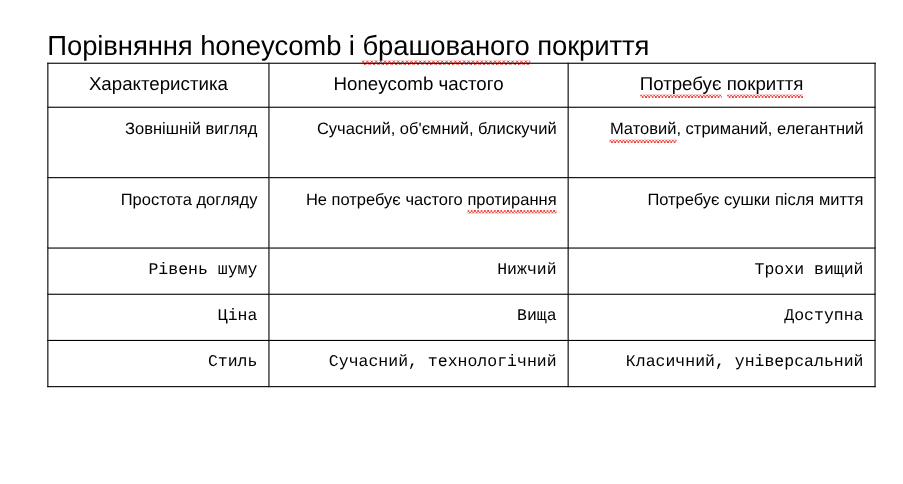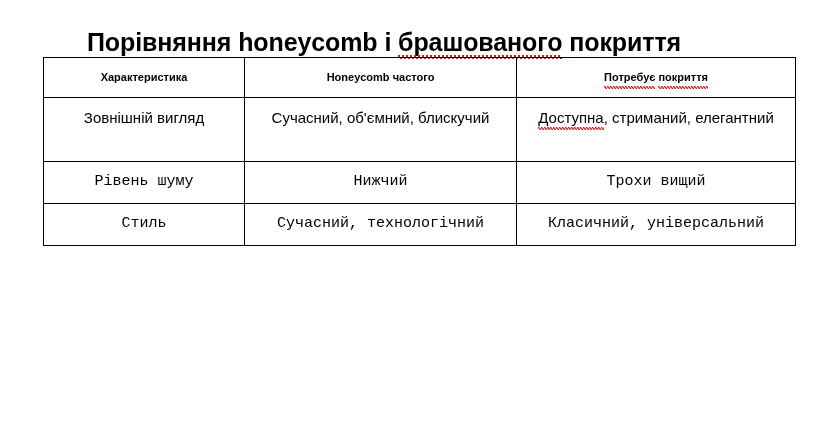--- a/index.html
+++ b/index.html
@@ -14,26 +14,25 @@
     color: #000000;
     overflow: hidden;
     position: relative;
   }
 
   #page-title {
     position: absolute;
     left: 43px;
     top: 10px;
     font-size: 25px;
-    font-weight: bold;
+    font-weight: normal;
     letter-spacing: -0.1px;
     white-space: nowrap;
     line-height: 30px;
     color: #000000;
-    margin-left: 44px;
   }
 
   
   .spell {
     position: relative;
     display: inline-block;
     text-decoration: none;
   }
   .spell::after {
     content: "";
@@ -61,30 +60,30 @@
     left: 43px;
     top: 57px;
     width: 752px;
     border-collapse: collapse;
     table-layout: fixed;
   }
   #comparison-table td,
   #comparison-table th {
     border: 1px solid #000000;
     vertical-align: top;
-    text-align: center;
+    text-align: right;
     padding: 9px 10px 8px 10px;
     font-size: 15px;
     line-height: 22px;
     font-weight: normal;
   }
   #comparison-table thead th {
     text-align: center;
-    font-weight: bold;
-    font-size: 11px;
+    font-weight: normal;
+    font-size: 17px;
     height: 20px;
     padding-top: 8px;
     padding-bottom: 9px;
   }
   col.c1 { width: 201px; }
   col.c2 { width: 272px; }
   col.c3 { width: 279px; }
 
   tr.r-tall td { height: 46px; }
   tr.r-short td { height: 24px; font-family: Liberation Mono, monospace; }
@@ -104,26 +103,36 @@
     <tr>
       <th>Характеристика</th>
       <th>Honeycomb частого</th>
       <th><span class="spell sm">Потребує</span> <span class="spell sm">покриття</span></th>
     </tr>
   </thead>
   <tbody>
     <tr class="r-tall">
       <td>Зовнішній вигляд</td>
       <td>Сучасний, об'ємний, блискучий</td>
-      <td><span class="spell sm">Доступна</span><span>, стриманий, елегантний</span></td>
+      <td><span class="spell sm">Матовий</span><span>, стриманий, елегантний</span></td>
+    </tr>
+    <tr class="r-tall">
+      <td>Простота догляду</td>
+      <td><span>Не потребує частого </span><span class="spell sm">протирання</span></td>
+      <td>Потребує сушки після миття</td>
     </tr>
     <tr class="r-short">
       <td>Рівень шуму</td>
       <td>Нижчий</td>
       <td>Трохи вищий</td>
+    </tr>
+    <tr class="r-short">
+      <td>Ціна</td>
+      <td>Вища</td>
+      <td>Доступна</td>
     </tr>
     <tr class="r-short">
       <td>Стиль</td>
       <td>Сучасний, технологічний</td>
       <td>Класичний, універсальний</td>
     </tr>
   </tbody>
 </table>
 
 </body></html>

